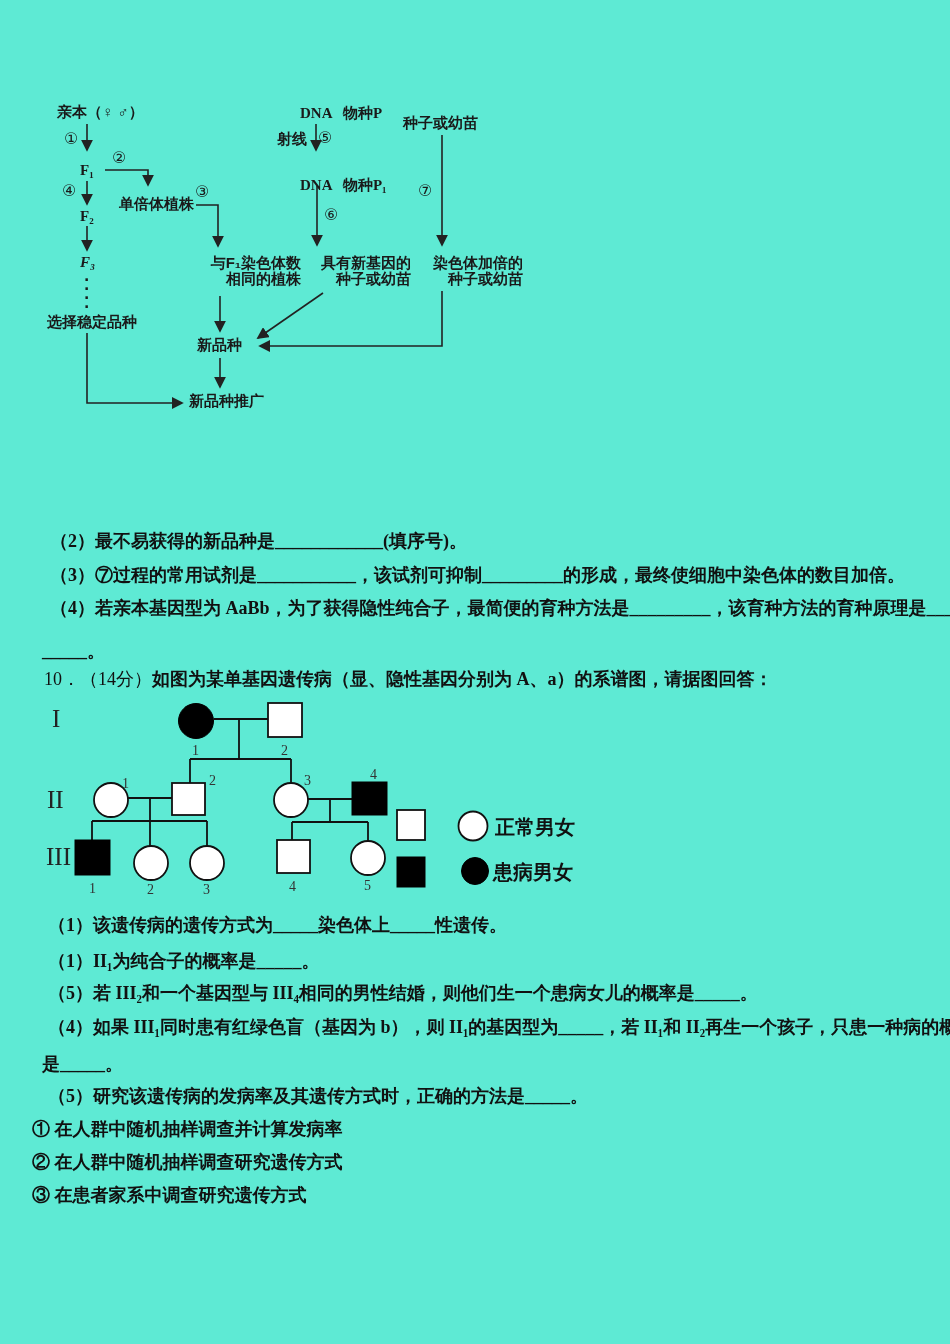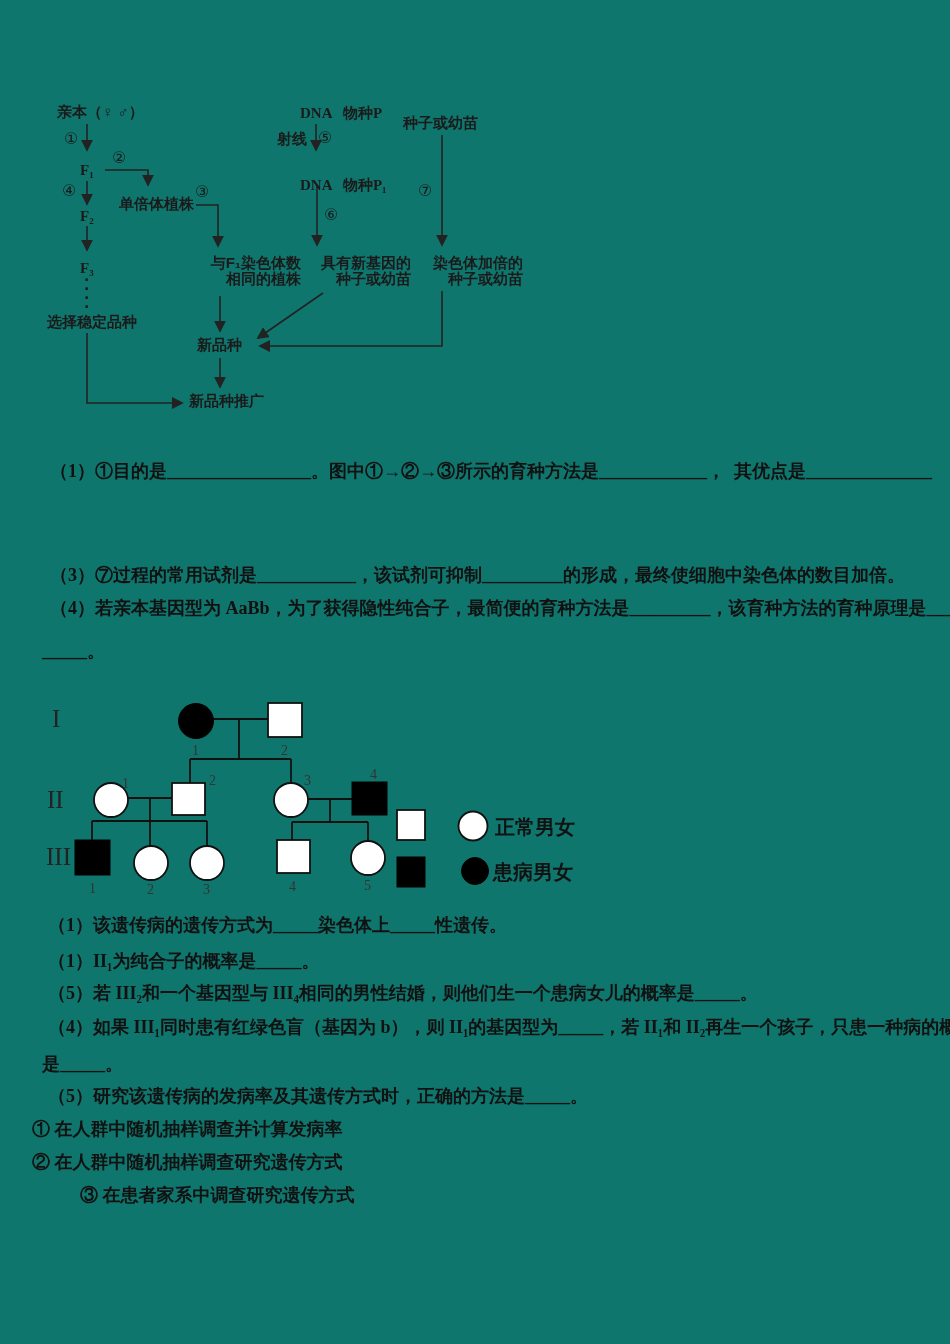--- a/index.html
+++ b/index.html
@@ -1,16 +1,16 @@
 <!DOCTYPE html>
 <html><head>
 <meta charset="utf-8">
 <style>
   html,body{margin:0;padding:0;background:#fff;}
-  .page{position:relative;width:950px;height:1344px;background:#0f766e;overflow:hidden;
+  .page{position:relative;width:950px;height:1344px;background:#5eead4;overflow:hidden;
         color:#1a1a1a;}
   
   .fc-node{position:absolute;font-family:"Liberation Sans","DejaVu Sans",sans-serif;
            font-weight:bold;font-size:15px;color:#1a1a1a;white-space:pre-line;line-height:16px;}
   .fc-serif{font-family:"Liberation Serif","DejaVu Serif",serif;white-space:pre;}
   .fc-step{position:absolute;font-family:"DejaVu Sans","Liberation Sans",sans-serif;
            font-weight:normal;font-size:16px;line-height:16px;color:#1a1a1a;}
   .fc-center{text-align:right;margin-left:31px;}
   .fc-dots{position:absolute;font-weight:bold;font-size:14px;line-height:9px;white-space:pre;
            font-family:"DejaVu Sans",sans-serif;}
@@ -52,21 +52,21 @@
       <polyline points="442,291 442,346 260,346" marker-end="url(#arr)"></polyline>
     </g>
   </svg>
 
   <div class="fc-node" style="left:57px;top:104px;">亲本（♀ ♂）</div>
   <div class="fc-step" style="left:64px;top:131px;">①</div>
   <div class="fc-node fc-serif" style="left:80px;top:162px;">F₁</div>
   <div class="fc-step" style="left:112px;top:150px;">②</div>
   <div class="fc-step" style="left:62px;top:183px;">④</div>
   <div class="fc-node fc-serif" style="left:80px;top:208px;">F₂</div>
-  <div class="fc-node fc-serif" style="left:80px;top:260px;">F₃</div>
+  <div class="fc-node fc-serif" style="left:80px;top:254px;font-style:italic;">F₃</div>
   <div class="fc-dots" style="left:84px;top:276px;">·
 ·
 ·
 ·</div>
   <div class="fc-node" style="left:47px;top:314px;">选择稳定品种</div>
   <div class="fc-node" style="left:119px;top:196px;">单倍体植株</div>
   <div class="fc-step" style="left:195px;top:184px;">③</div>
   <div class="fc-node fc-center" style="left:172px;top:255px;width:98px;">与F₁染色体数
 相同的植株</div>
   <div class="fc-node" style="left:197px;top:337px;">新品种</div>
@@ -77,25 +77,26 @@
   <div class="fc-step" style="left:318px;top:130px;">⑤</div>
   <div class="fc-node fc-serif" style="left:300px;top:177px;">DNA   物种P₁</div>
   <div class="fc-step" style="left:324px;top:207px;">⑥</div>
   <div class="fc-node fc-center" style="left:288px;top:255px;width:92px;">具有新基因的
 种子或幼苗</div>
   <div class="fc-node" style="left:403px;top:115px;">种子或幼苗</div>
   <div class="fc-step" style="left:418px;top:183px;">⑦</div>
   <div class="fc-node fc-center" style="left:400px;top:255px;width:92px;">染色体加倍的
 种子或幼苗</div>
 
-  <div class="qline" style="left:50px;top:460px;">（1）①目的是________________。图中①→②→③所示的育种方法是____________，  其优点是______________</div>
+  <div class="qline" style="left:50px;top:530px;">（2）最不易获得的新品种是____________(填序号)。</div>
   <div class="qline" style="left:50px;top:564px;">（3）⑦过程的常用试剂是___________，该试剂可抑制_________的形成，最终使细胞中染色体的数目加倍。</div>
   <div class="qline" style="left:50px;top:597px;">（4）若亲本基因型为 AaBb，为了获得隐性纯合子，最简便的育种方法是_________，该育种方法的育种原理是____</div>
   <div class="qline" style="left:42px;top:640px;">_____。</div>
 
+  <div class="qline" style="left:44px;top:668px;"><span class="qprefix">10．（14分）</span><span>如图为某单基因遗传病（显、隐性基因分别为 A、a）的系谱图，请据图回答：</span></div>
 
   <svg class="overlay" style="left:40px;top:695px;" width="560" height="212" viewBox="0 0 560 212">
     <g stroke="#111" stroke-width="1.8" fill="none">
       <line x1="174" y1="24" x2="228" y2="24"></line>
       <line x1="199" y1="24" x2="199" y2="64"></line>
       <line x1="150" y1="64" x2="251" y2="64"></line>
       <line x1="150" y1="64" x2="150" y2="88"></line>
       <line x1="251" y1="64" x2="251" y2="88"></line>
       <line x1="88" y1="103" x2="132" y2="103"></line>
       <line x1="110" y1="103" x2="110" y2="126"></line>
@@ -149,15 +150,15 @@
   </svg>
 
   <div class="qline" style="left:48px;top:914px;">（1）该遗传病的遗传方式为_____染色体上_____性遗传。</div>
   <div class="qline" style="left:48px;top:950px;">（1）II₁为纯合子的概率是_____。</div>
   <div class="qline" style="left:48px;top:982px;">（5）若 III₂和一个基因型与 III₄相同的男性结婚，则他们生一个患病女儿的概率是_____。</div>
   <div class="qline" style="left:48px;top:1016px;">（4）如果 III₁同时患有红绿色盲（基因为 b），则 II₁的基因型为_____，若 II₁和 II₂再生一个孩子，只患一种病的概率</div>
   <div class="qline" style="left:42px;top:1053px;">是_____。</div>
   <div class="qline" style="left:48px;top:1085px;">（5）研究该遗传病的发病率及其遗传方式时，正确的方法是_____。</div>
   <div class="qline" style="left:32px;top:1151px;">② 在人群中随机抽样调查研究遗传方式</div>
   <div class="qline" style="left:32px;top:1118px;">① 在人群中随机抽样调查并计算发病率</div>
-  <div class="qline" style="left:32px;top:1184px;margin-left:48px;">③ 在患者家系中调查研究遗传方式</div>
+  <div class="qline" style="left:32px;top:1184px;">③ 在患者家系中调查研究遗传方式</div>
 
 </div>
 
 </body></html>

